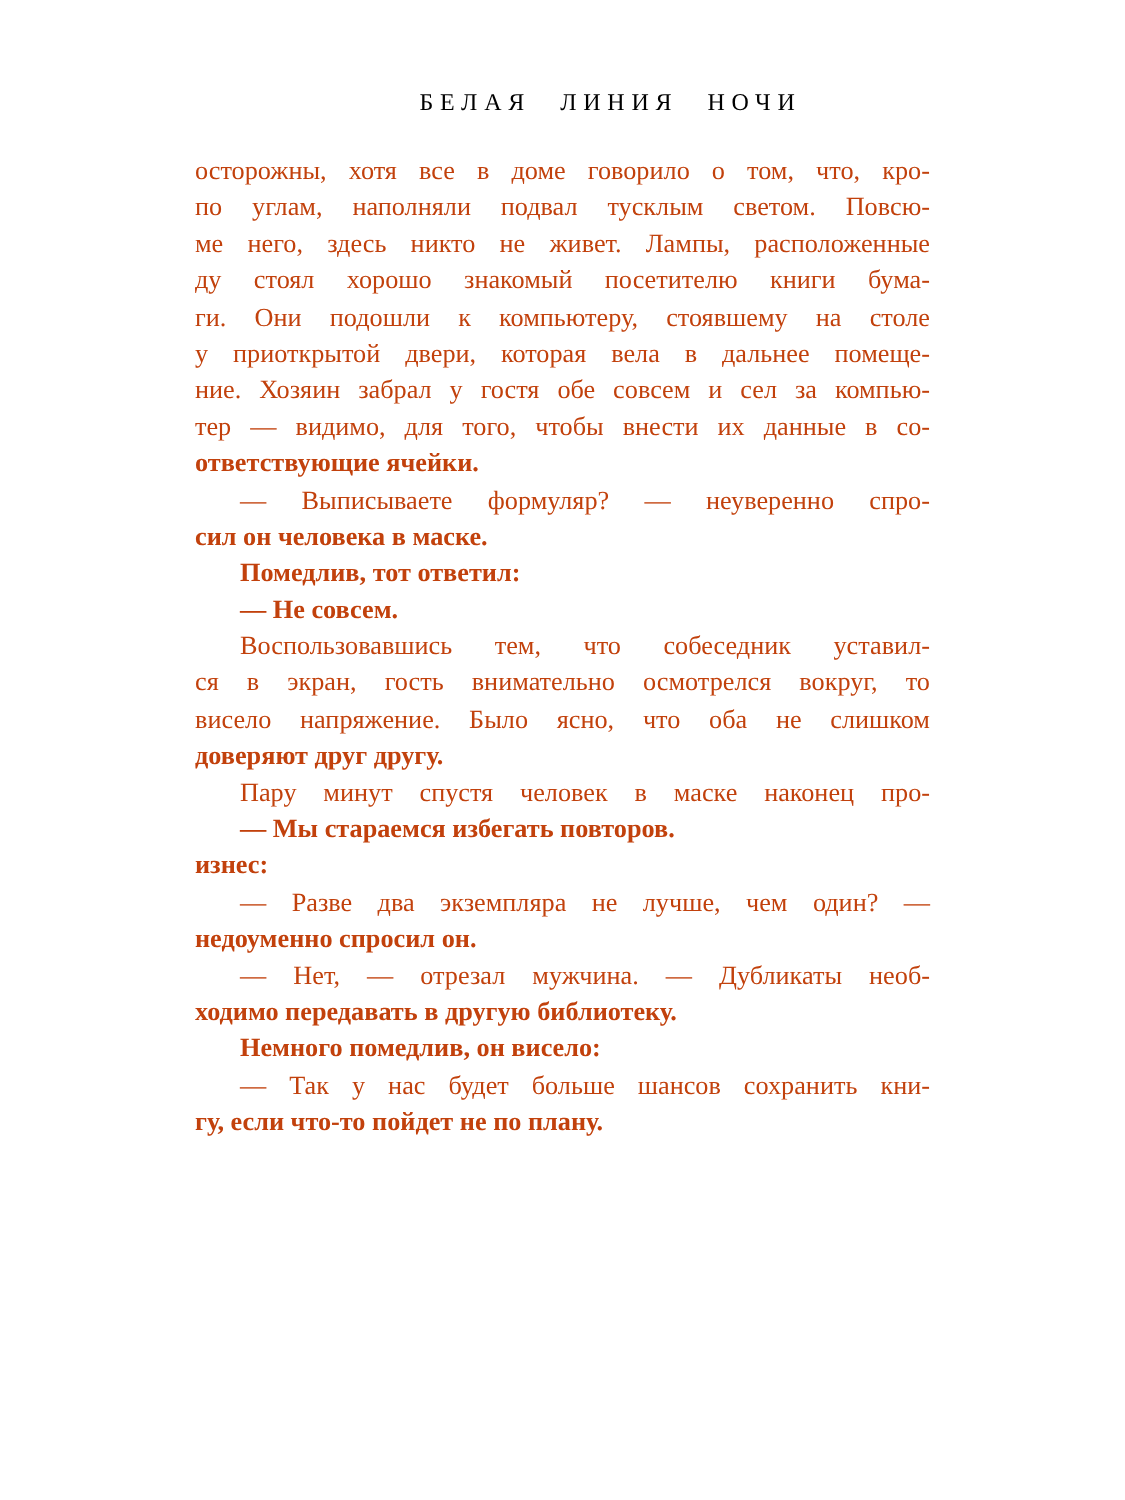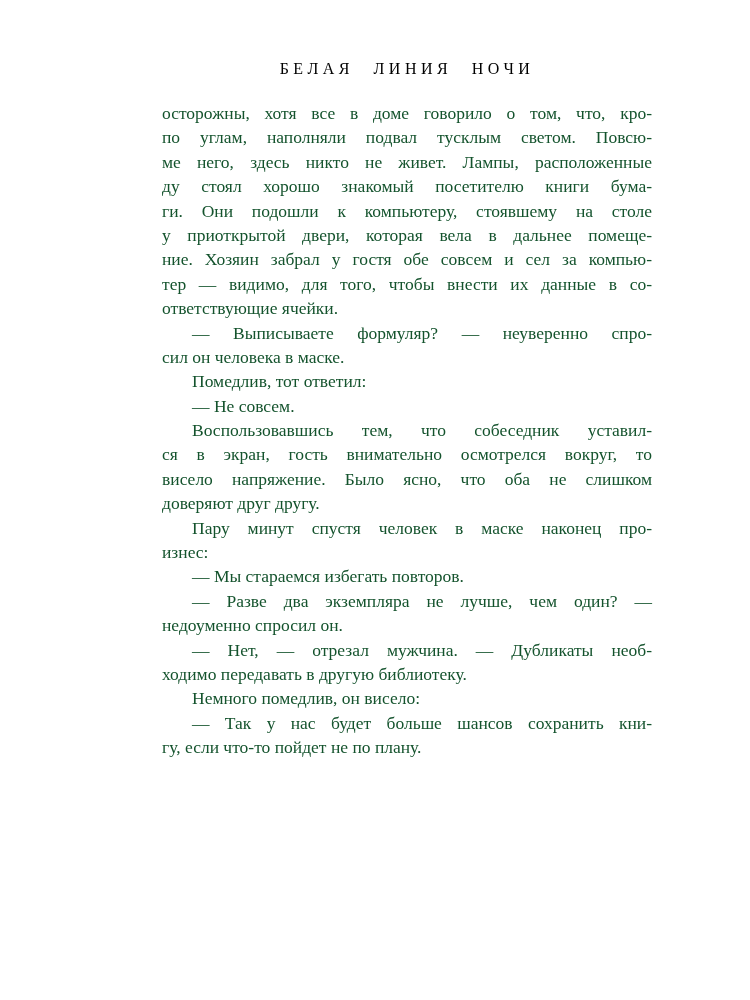--- a/index.html
+++ b/index.html
@@ -39,51 +39,52 @@
   }
   .line {
     height: 24.4px;
     text-align: justify;
     text-align-last: justify;
     white-space: normal;
   }
   .line.end {
     text-align: justify;
     text-align-last: left;
+    font-weight: bold;
   }
   .line.indent {
     text-indent: 30px;
   }
 </style>
 </head>
 <body>
 
 <div class="book-page" style="background: rgb(255, 255, 255);">
   <div class="running-header" style="color: #000000; padding-left: 32px;">БЕЛАЯ ЛИНИЯ НОЧИ</div>
-  <div class="body-text" style="color: #14532d; margin-left: 32px;">
+  <div class="body-text" style="color: #c2410c;">
       <div class="line">осторожны, хотя все в доме говорило о том, что, кро-</div>
       <div class="line">по углам, наполняли подвал тусклым светом. Повсю-</div>
       <div class="line">ме него, здесь никто не живет. Лампы, расположенные</div>
       <div class="line">ду стоял хорошо знакомый посетителю книги бума-</div>
       <div class="line">ги. Они подошли к компьютеру, стоявшему на столе</div>
       <div class="line">у приоткрытой двери, которая вела в дальнее помеще-</div>
       <div class="line">ние. Хозяин забрал у гостя обе совсем и сел за компью-</div>
       <div class="line">тер — видимо, для того, чтобы внести их данные в со-</div>
       <div class="line end">ответствующие ячейки.</div>
       <div class="line indent">— Выписываете формуляр? — неуверенно спро-</div>
       <div class="line end">сил он человека в маске.</div>
       <div class="line indent end">Помедлив, тот ответил:</div>
       <div class="line indent end">— Не совсем.</div>
       <div class="line indent">Воспользовавшись тем, что собеседник уставил-</div>
       <div class="line">ся в экран, гость внимательно осмотрелся вокруг, то</div>
       <div class="line">висело напряжение. Было ясно, что оба не слишком</div>
       <div class="line end">доверяют друг другу.</div>
       <div class="line indent">Пару минут спустя человек в маске наконец про-</div>
+      <div class="line indent end">— Мы стараемся избегать повторов.</div>
       <div class="line end">изнес:</div>
-      <div class="line indent end">— Мы стараемся избегать повторов.</div>
       <div class="line indent">— Разве два экземпляра не лучше, чем один? —</div>
       <div class="line end">недоуменно спросил он.</div>
       <div class="line indent">— Нет, — отрезал мужчина. — Дубликаты необ-</div>
       <div class="line end">ходимо передавать в другую библиотеку.</div>
       <div class="line indent end">Немного помедлив, он висело:</div>
       <div class="line indent">— Так у нас будет больше шансов сохранить кни-</div>
       <div class="line end">гу, если что-то пойдет не по плану.</div>
     </div>
 </div>
 

